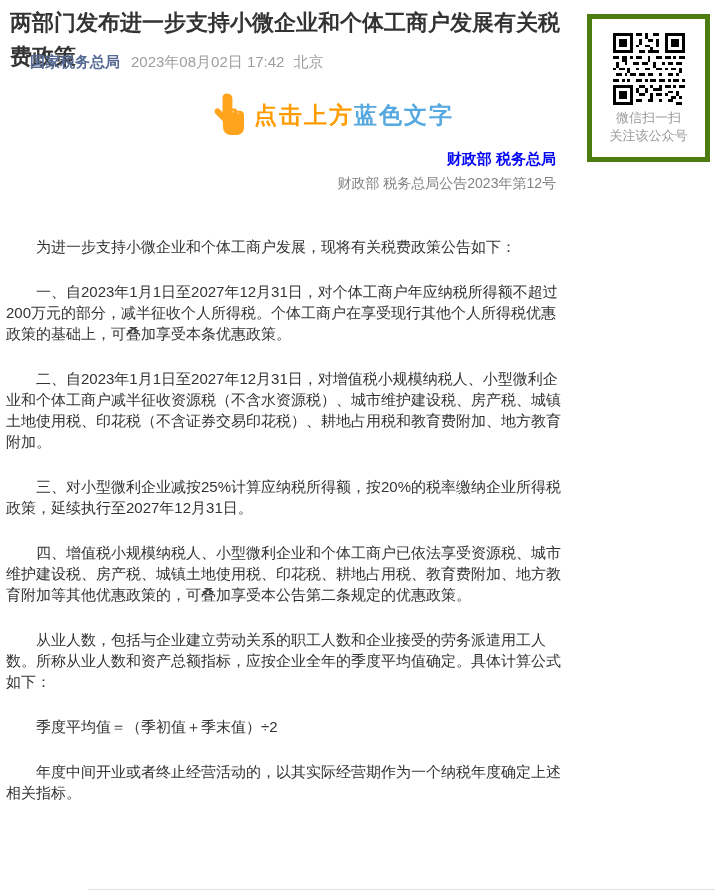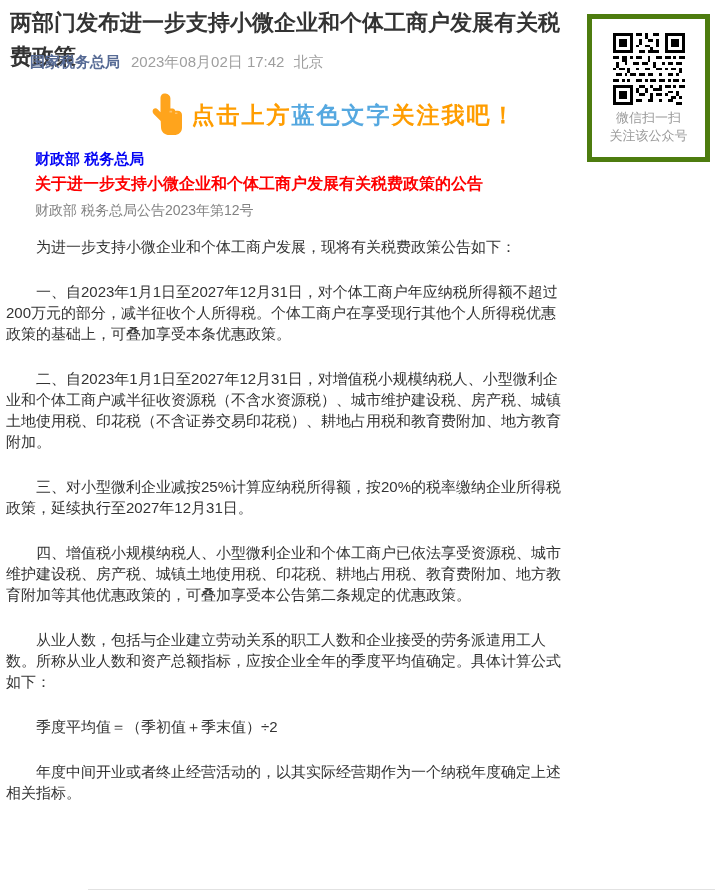--- a/index.html
+++ b/index.html
@@ -20,21 +20,21 @@
   .qr-panel svg { display:block; margin:14px auto 4px; width:72px; height:72px; }
   .qr-cap { font-size:13px; color:#9a9a9a; line-height:18px; }
 
   .banner { position:absolute; top:88px; left:0; width:666px; height:54px;
             display:flex; align-items:center; justify-content:center; }
   .banner .hand { margin-right:8px; flex:0 0 auto; }
   .banner .seg { font-size:23px; font-weight:700; letter-spacing:2px; }
   .seg-orange { color:#ff9d00; }
   .seg-blue   { color:#55a8e0; }
 
-  .doc-head { position:absolute; top:148px; left:0; width:556px; text-align:left;padding-left:35px; }
+  .doc-head { position:absolute; top:148px; left:0; width:556px; text-align:right;padding-left:35px; }
   .issuer   { color:#0404f4; font-weight:700; font-size:15px; line-height:22px; }
   .ann-title{ color:#fe0000; font-weight:700; font-size:16px; line-height:27px; }
   .doc-no   { color:#828282; font-size:14px; line-height:26px; }
 
   .article { position:absolute; top:236px; left:6px; width:560px;
              font-size:15px; line-height:21px; color:#333; }
   .article p { margin:0 0 24px; text-indent:2em; }
 
   .divider { position:absolute; top:889px; left:88px; width:627px; height:1px; background:#e2e2e2; }
 </style>
@@ -61,26 +61,24 @@
     <div class="qr-cap">关注该公众号</div>
   </div>
 
   <div class="banner">
     <svg class="hand" width="34" height="46" viewBox="0 0 34 46">
       <path fill="#ffa41c" d="M15.5 1.5c-2.9-.6-5 1.6-5 4.2v14.6l-2.9-3c-1.8-1.9-5-.7-5 1.9 0 1 .4 2 1.1 2.7l7 7.2.3 6.1c.2 4.8 3.5 7.8 8.6 7.8h4.3c4.8 0 8.1-3 8.1-7.6V23c0-2.6-1.7-4.2-4.3-4.2h-2.6c0-1.3-1-2.3-2.4-2.3h-2.3V6.2c0-2.3-2-4.2-4.9-4.7z"></path>
       <path fill="#fff" d="M19.5 18.8h2.6v1.6h-2.6z M25 20.6h2.4v1.5H25z" opacity="0.35"></path>
     </svg>
     <span class="seg seg-orange">点击上方</span>
       <span class="seg seg-blue">蓝色文字</span>
-      <span class="seg seg-orange">关注我吧！</span>
   </div>
 
   <div class="doc-head">
     <div class="issuer">财政部 税务总局</div>
-    <div class="ann-title">关于进一步支持小微企业和个体工商户发展有关税费政策的公告</div>
     <div class="doc-no">财政部 税务总局公告2023年第12号</div>
   </div>
 
   <div class="article">
     <p>为进一步支持小微企业和个体工商户发展，现将有关税费政策公告如下：</p>
     <p>一、自2023年1月1日至2027年12月31日，对个体工商户年应纳税所得额不超过200万元的部分，减半征收个人所得税。个体工商户在享受现行其他个人所得税优惠政策的基础上，可叠加享受本条优惠政策。</p>
     <p>二、自2023年1月1日至2027年12月31日，对增值税小规模纳税人、小型微利企业和个体工商户减半征收资源税（不含水资源税）、城市维护建设税、房产税、城镇土地使用税、印花税（不含证券交易印花税）、耕地占用税和教育费附加、地方教育附加。</p>
     <p>三、对小型微利企业减按25%计算应纳税所得额，按20%的税率缴纳企业所得税政策，延续执行至2027年12月31日。</p>
     <p>四、增值税小规模纳税人、小型微利企业和个体工商户已依法享受资源税、城市维护建设税、房产税、城镇土地使用税、印花税、耕地占用税、教育费附加、地方教育附加等其他优惠政策的，可叠加享受本公告第二条规定的优惠政策。</p>
     <p>从业人数，包括与企业建立劳动关系的职工人数和企业接受的劳务派遣用工人数。所称从业人数和资产总额指标，应按企业全年的季度平均值确定。具体计算公式如下：</p>

